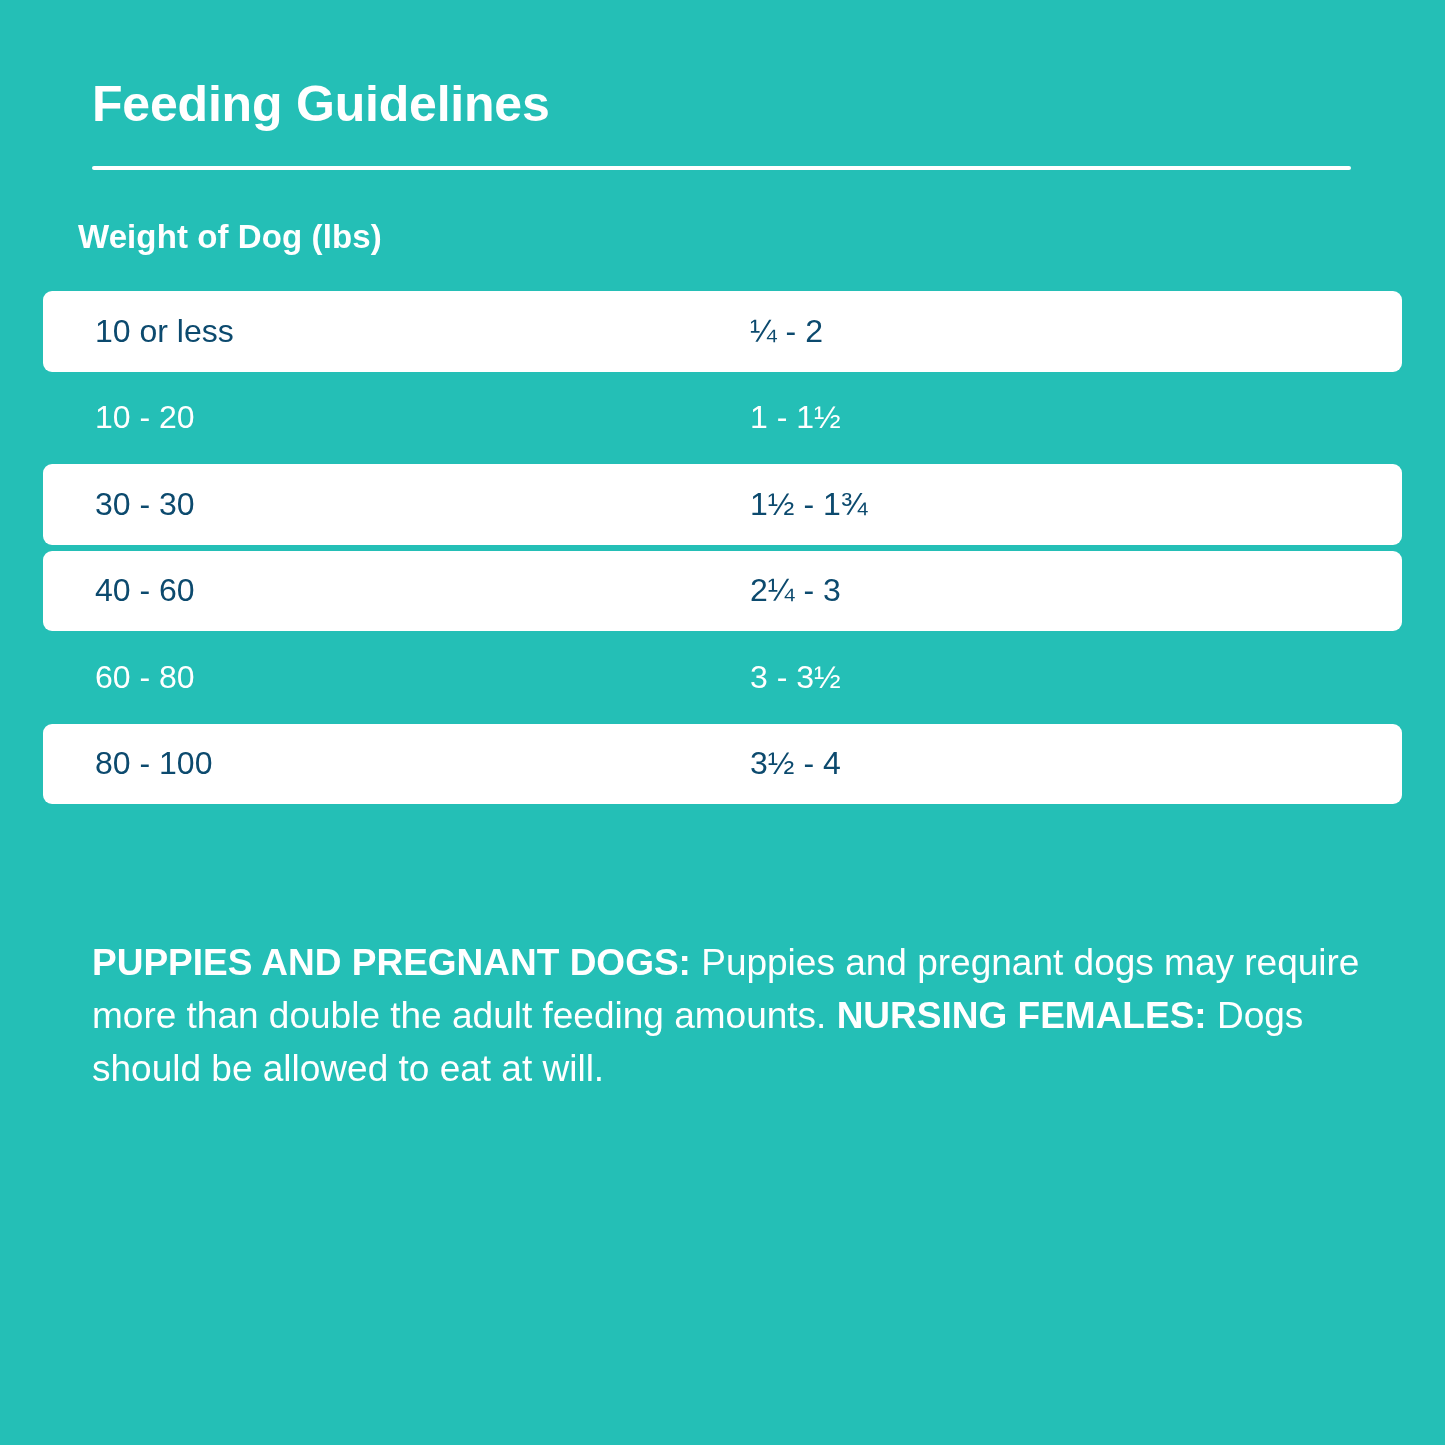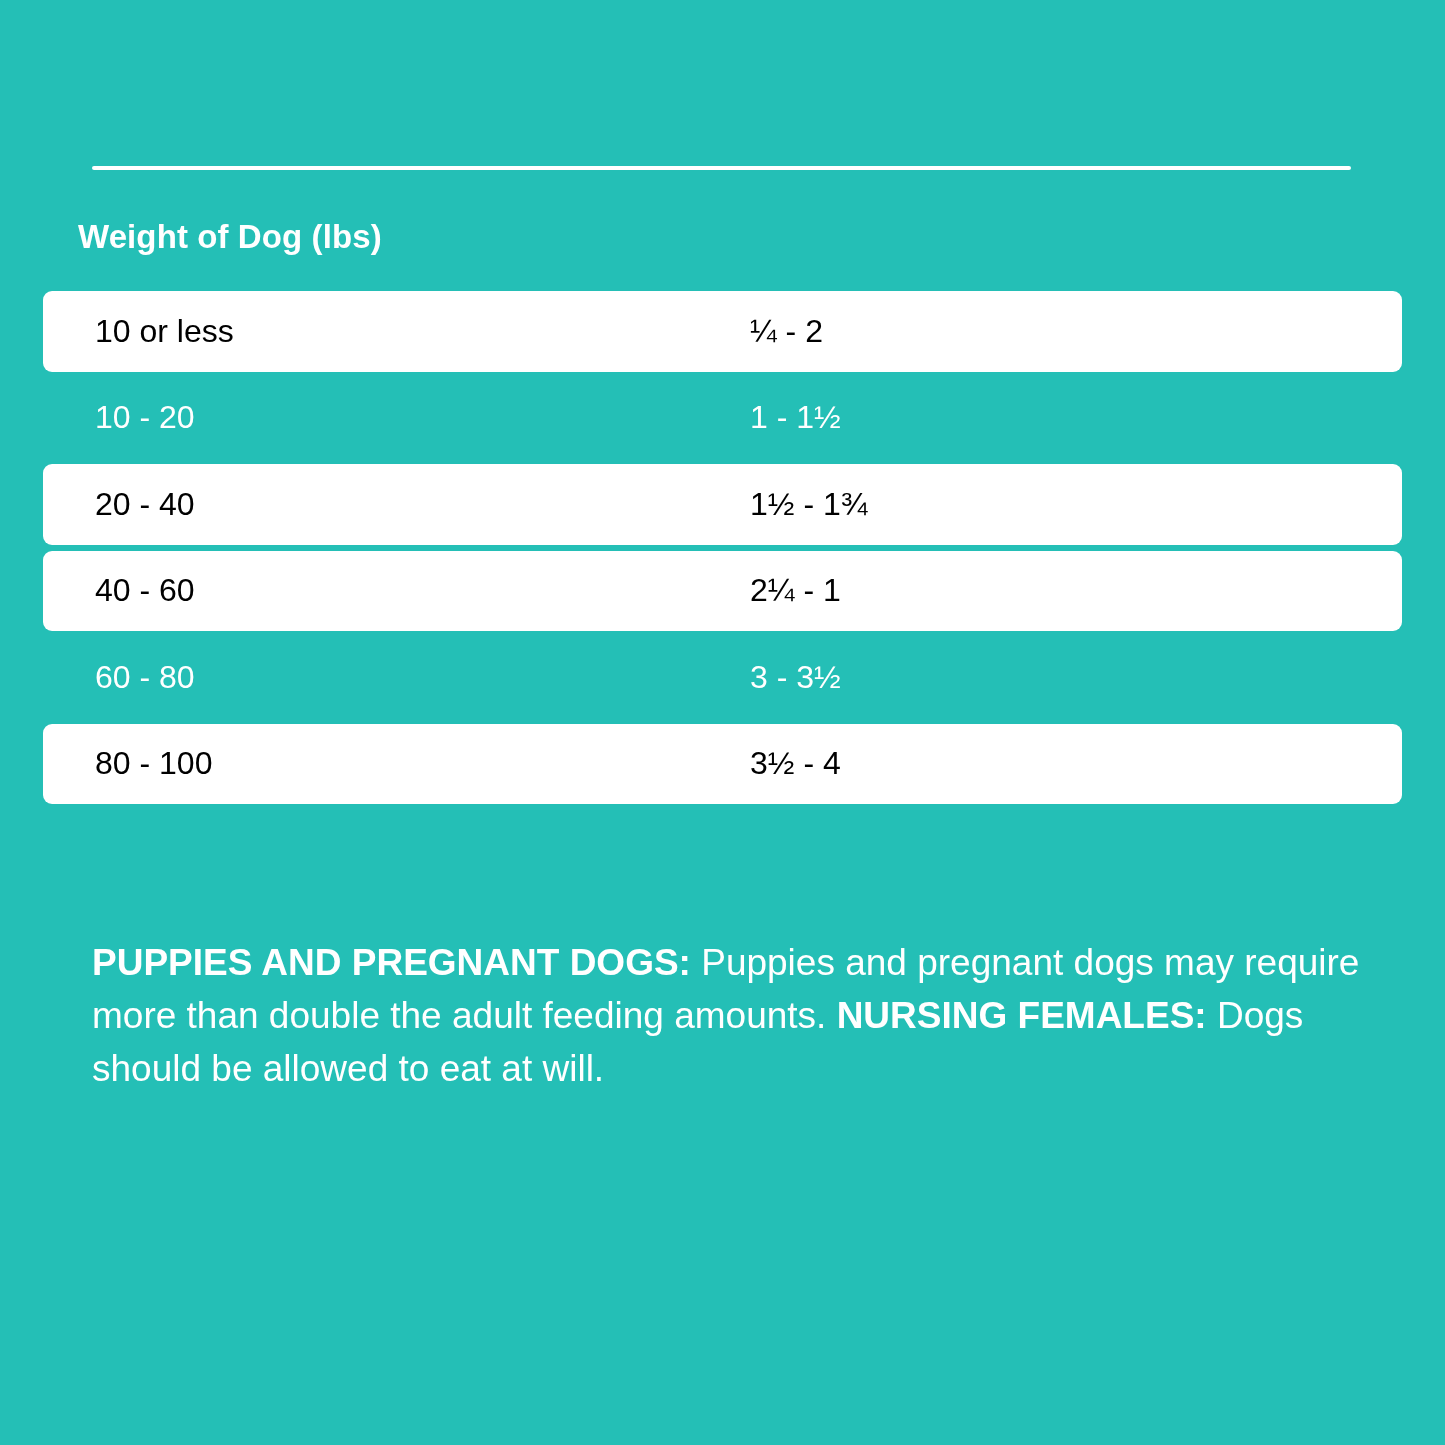--- a/index.html
+++ b/index.html
@@ -106,21 +106,21 @@
     position: absolute;
     left: 95px;
   }
 
   .cell.col-serving {
     position: absolute;
     left: 750px;
   }
 
   
-  .row.alt .cell { color: #000000; }
+  .row.alt .cell { color: #0c4a6e; }
   .row.plain .cell { color: #ffffff; }
 
   
   .footnote {
     position: absolute;
     left: 92px;
     top: 936px;
     width: 1285px;
     font-size: 37px;
     line-height: 53px;
@@ -130,45 +130,46 @@
 
   .footnote b {
     font-weight: bold;
   }
 </style>
 </head>
 <body>
 
 <div class="panel">
 
+  <div class="title">Feeding Guidelines</div>
 
   <div class="title-rule"></div>
 
   <div class="table">
 
     <div class="thead">
       <div class="th col-weight">Weight of Dog (lbs)</div>
     </div>
 
     <div class="rows" id="rows-container">
         <div class="row alt">
           <div class="cell col-weight">10 or less</div>
           <div class="cell col-serving">¼ - 2</div>
         </div>
         <div class="row plain">
           <div class="cell col-weight">10 - 20</div>
           <div class="cell col-serving">1 - 1½</div>
         </div>
         <div class="row alt">
-          <div class="cell col-weight">20 - 40</div>
+          <div class="cell col-weight">30 - 30</div>
           <div class="cell col-serving">1½ - 1¾</div>
         </div>
         <div class="row alt">
           <div class="cell col-weight">40 - 60</div>
-          <div class="cell col-serving">2¼ - 1</div>
+          <div class="cell col-serving">2¼ - 3</div>
         </div>
         <div class="row plain">
           <div class="cell col-weight">60 - 80</div>
           <div class="cell col-serving">3 - 3½</div>
         </div>
         <div class="row alt">
           <div class="cell col-weight">80 - 100</div>
           <div class="cell col-serving">3½ - 4</div>
         </div>
       </div>

